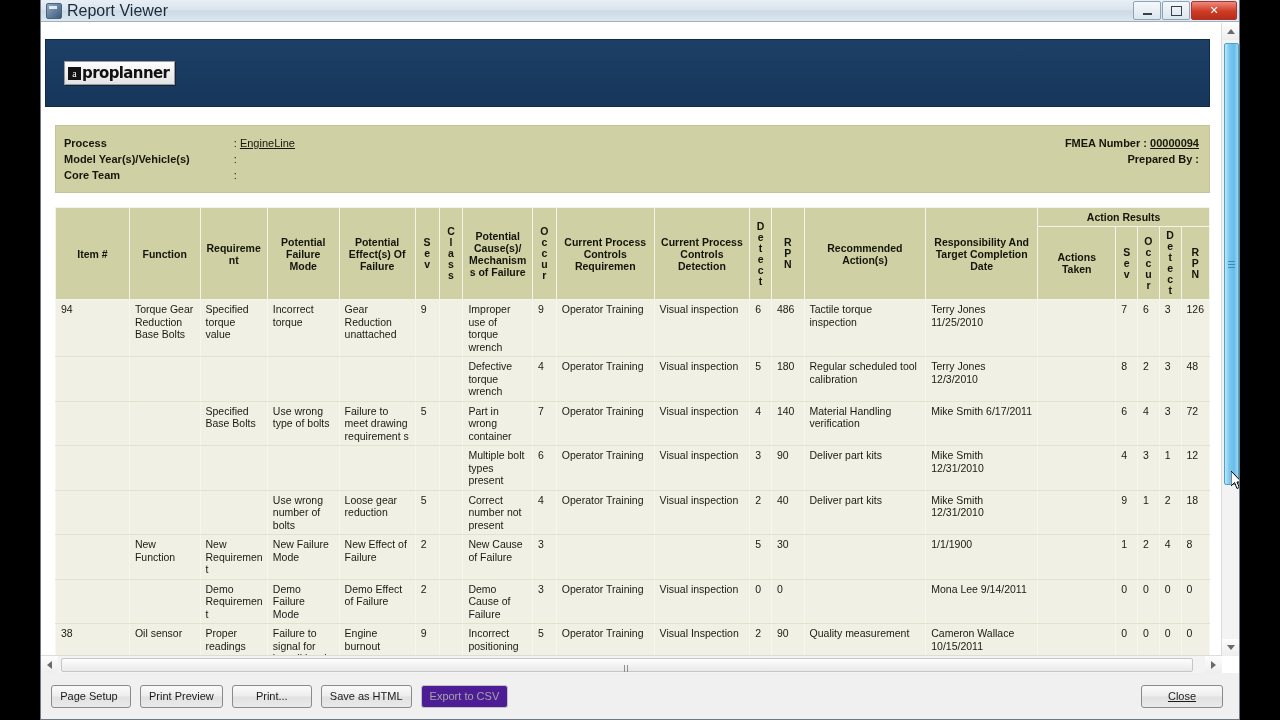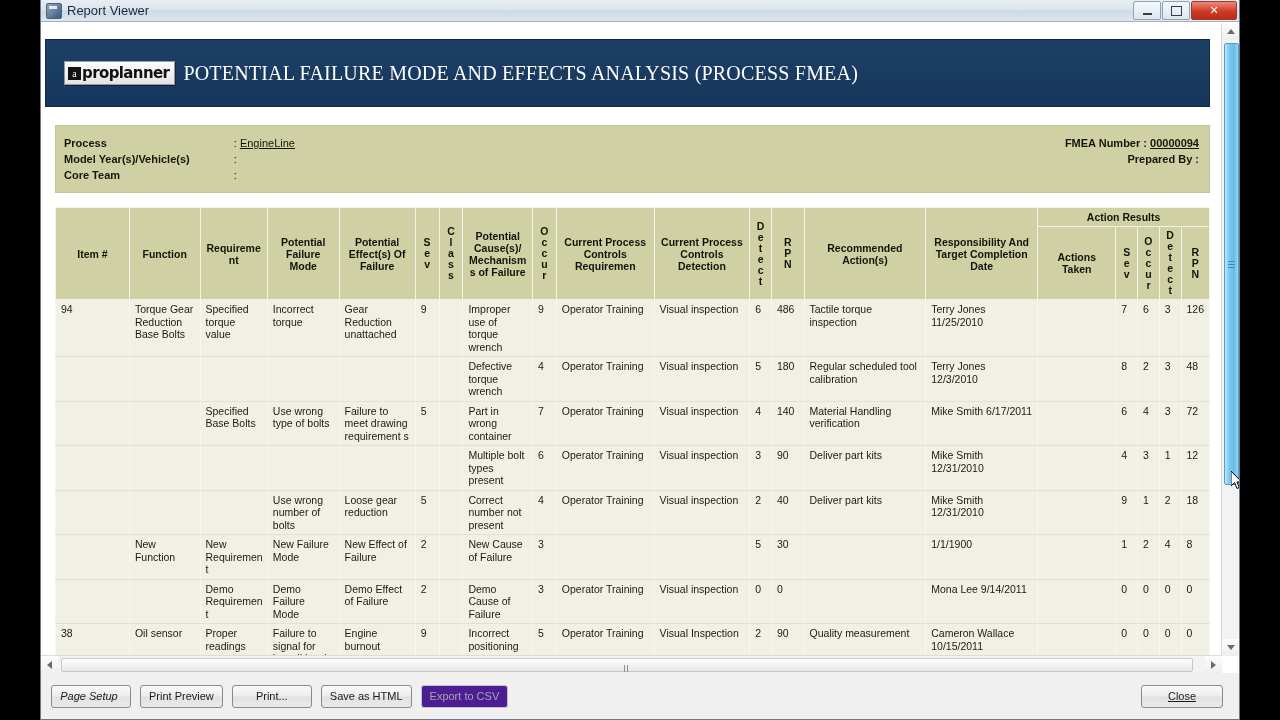--- a/index.html
+++ b/index.html
@@ -28,21 +28,21 @@
   }
   #titlebar .tb-icon{
     width:14px;height:14px;margin-left:5px;margin-right:5px;
     background:linear-gradient(135deg,#8fa9c4,#3c5a7a);
     border:1px solid #4a6480;border-radius:2px;position:relative;
   }
   #titlebar .tb-icon:after{
     content:"";position:absolute;left:2px;top:2px;width:8px;height:3px;background:#dfe9f3;
   }
   #titlebar .tb-title{
-    font-size:13px;color:#1b2b3a;font-family:"Liberation Sans",sans-serif;
+    font-size:16px;color:#1b2b3a;font-family:"Liberation Sans",sans-serif;
   }
   .tb-buttons{position:absolute;right:2px;top:1px;display:flex;align-items:center;}
   .tb-btn{
     width:26px;height:17px;margin-left:1px;
     border:1px solid #8fa3b5;border-radius:2px;
     background:linear-gradient(to bottom,#f4f8fb,#dde6ee);
     display:flex;align-items:center;justify-content:center;
     font-size:10px;color:#33414d;
   }
   .tb-btn.close{
@@ -193,21 +193,21 @@
     min-width:80px;height:23px;margin-right:9px;
     border:1px solid #8a8a8a;border-radius:3px;
     background:linear-gradient(to bottom,#fafafa,#ededed 48%,#e1e1e1 52%,#eaeaea);
     font-size:11px;color:#1a1a1a;
     display:flex;align-items:center;justify-content:center;
     font-family:"Liberation Sans",sans-serif;
     padding:0 8px;box-sizing:border-box;
   }
   .btn.disabled{color:#a6a6a6;border-color:#c2c2c2;background:#4c1d95;}
   .btn.right{margin-left:auto;margin-right:6px;min-width:82px;text-decoration:underline;}
-  .pad-left{padding-left:4px;font-style:italic;}
+  .pad-left{padding-left:4px;}
 </style>
 </head>
 <body>
 
 <div id="window">
 
   <div id="titlebar">
     <span class="tb-icon"></span>
     <span class="tb-title">Report Viewer</span>
     <span class="tb-buttons">
@@ -225,21 +225,20 @@
 
     <div id="reportwrap">
       <div id="reportviewport">
         <div id="reportpage">
 
           <div class="banner">
             <span class="logo">
               <span class="mark">a</span>
               <span class="word">proplanner</span>
             </span>
-            <h1>POTENTIAL FAILURE MODE AND EFFECTS ANALYSIS (PROCESS FMEA)</h1>
           </div>
 
           <div class="infoblock">
             <div class="infocol c1">
               <div class="kcol">
                 <span class="lbl">Process</span>
                 <span class="lbl">Model Year(s)/Vehicle(s)</span>
                 <span class="lbl">Core Team</span>
               </div>
               <div class="vcol" style="margin-left:44px;">

